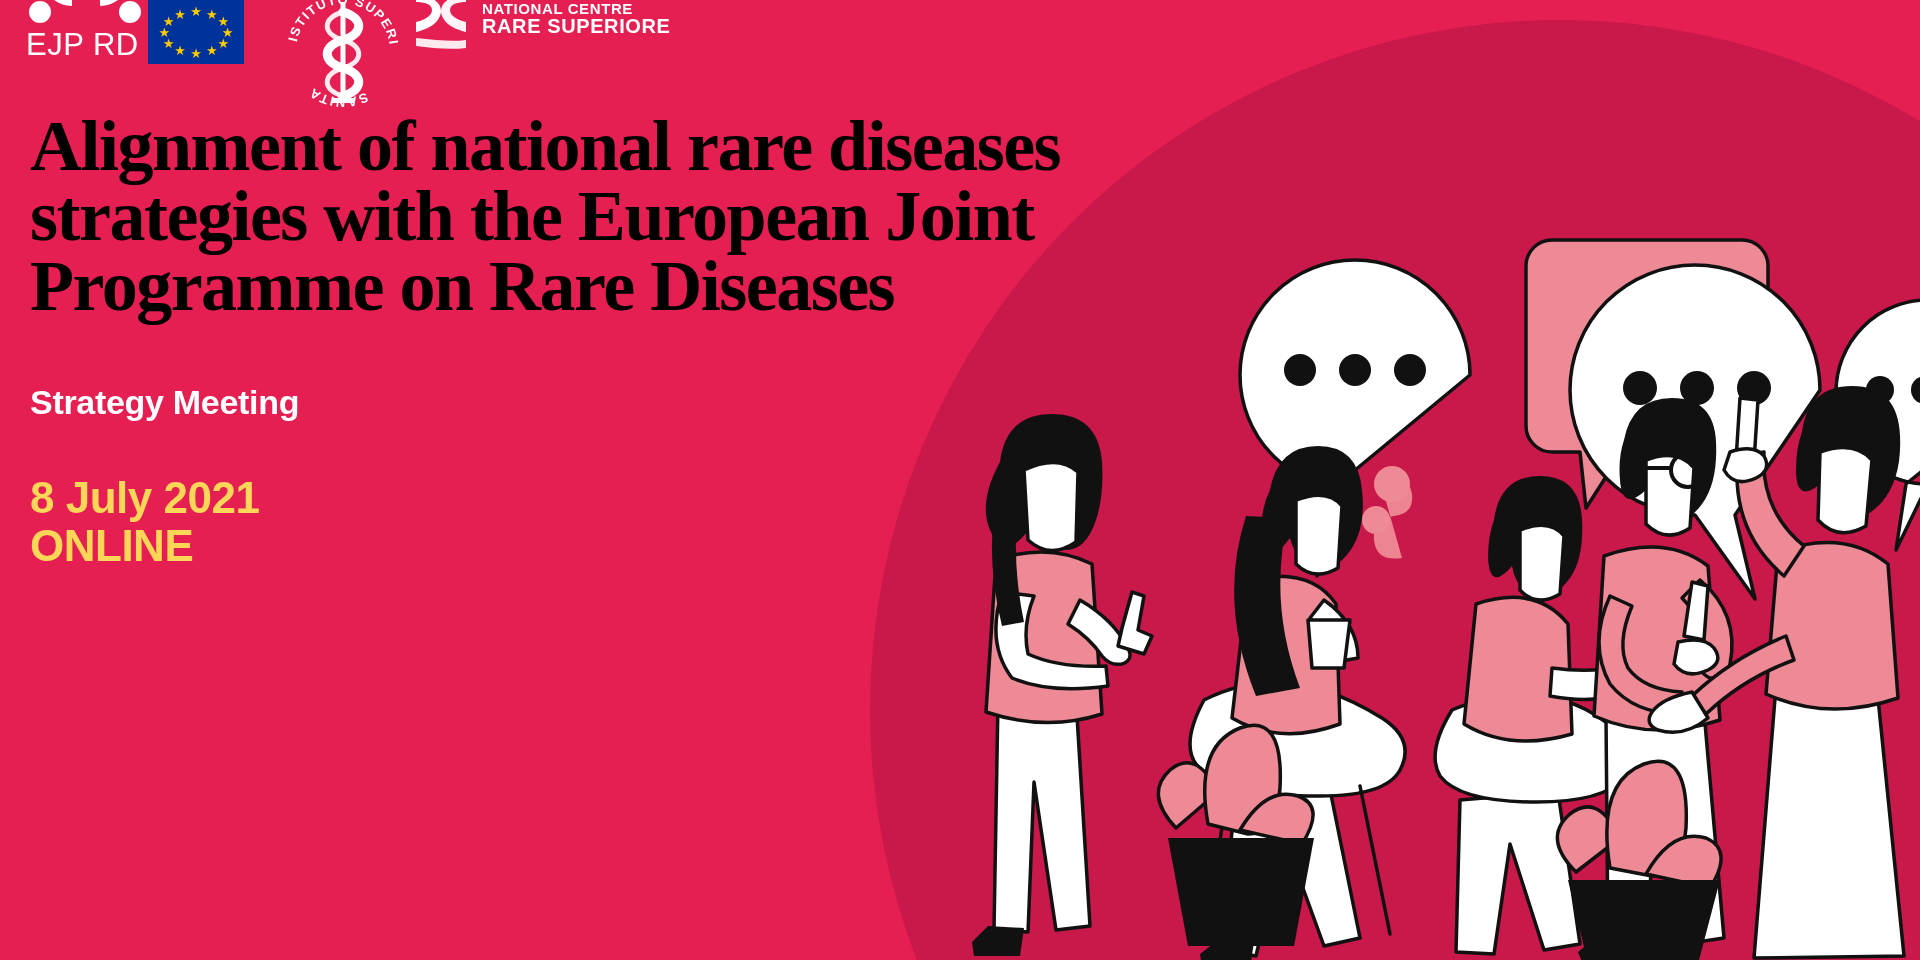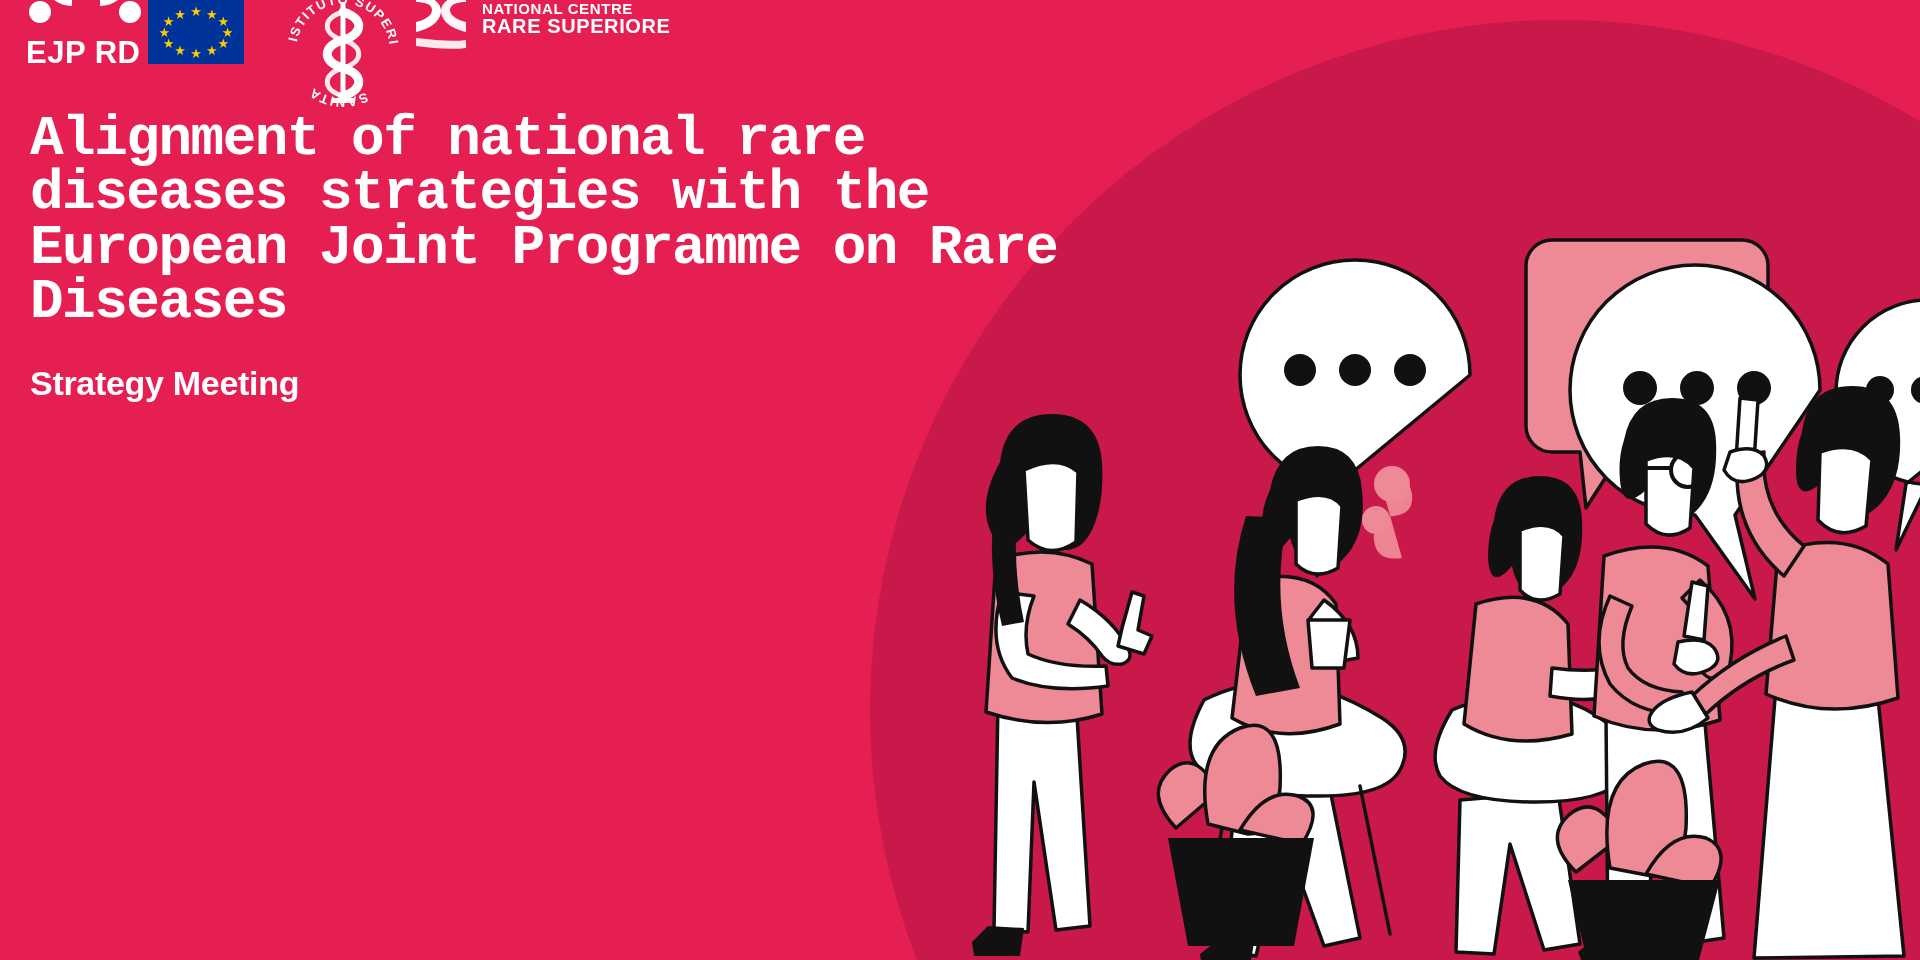--- a/index.html
+++ b/index.html
@@ -46,24 +46,24 @@
     display:flex;
     align-items:center;
   }
 
   
   .logo-ejprd{ left:26px; top:8px; width:120px; }
   .ejprd-mark{ width:120px; height:56px; display:block; }
   .ejprd-word{
     color:#ffffff;
     font-size:31px;
-    font-weight:bold;
+    font-weight:normal;
     letter-spacing:0.5px;
     line-height:1;
-    margin-top:9px;
+    margin-top:1px;
     font-family:"Liberation Sans", sans-serif;
   }
 
   
   .logo-eu{ left:148px; top:36px; }
   .eu-flag{
     width:96px; height:64px;
     background:#003399;
     position:relative;
     display:block;
@@ -93,34 +93,34 @@
 
   
   .text-col{
     position:absolute;
     left:30px;
     top:112px;
     width:1080px;
     z-index:5;
   }
   .headline{
-    color:#ffffff;
-    font-size:56px;
+    color:#000000;
+    font-size:72px;
     font-weight:bold;
     line-height:0.97;
     letter-spacing:-1.5px;
-    font-family:Liberation Mono, monospace;
+    font-family:Liberation Serif, serif;
     max-width:1060px;
   }
   .subtitle{
     color:#ffffff;
     font-size:34px;
     font-weight:bold;
     letter-spacing:-0.3px;
-    margin-top:35px;
+    margin-top:62px;
     font-family:"Liberation Sans", sans-serif;
   }
   .meta{
     margin-top:52px;
     color:#FCD757;
     font-size:44px;
     font-weight:bold;
     line-height:1.08;
     letter-spacing:-0.5px;
     font-family:"Liberation Sans", sans-serif;
@@ -208,20 +208,24 @@
         <span class="ncrd-l1">NATIONAL CENTRE</span>
         <span class="ncrd-l2">RARE SUPERIORE</span>
       </div>
     </div>
 
   </div>
 
   <div class="text-col">
     <h1 class="headline">Alignment of national rare diseases strategies with the European Joint Programme on Rare Diseases</h1>
     <div class="subtitle">Strategy Meeting</div>
+    <div class="meta">
+      <span class="meta-line">8 July 2021</span>
+      <span class="meta-line">ONLINE</span>
+    </div>
   </div>
 
   <div class="illus">
     <svg viewBox="0 0 980 960" aria-hidden="true">
       <g stroke="#111111" stroke-width="3.5" stroke-linejoin="round" stroke-linecap="round">
 
         <g>
           <path d="M612 240 h190 a26 26 0 0 1 26 26 v160 a26 26 0 0 1 -26 26 h-120 l-36 56 l-6 -56 h-28 a26 26 0 0 1 -26 -26 v-160 a26 26 0 0 1 26 -26 z" fill="#EE8A95"></path>
         </g>
 

